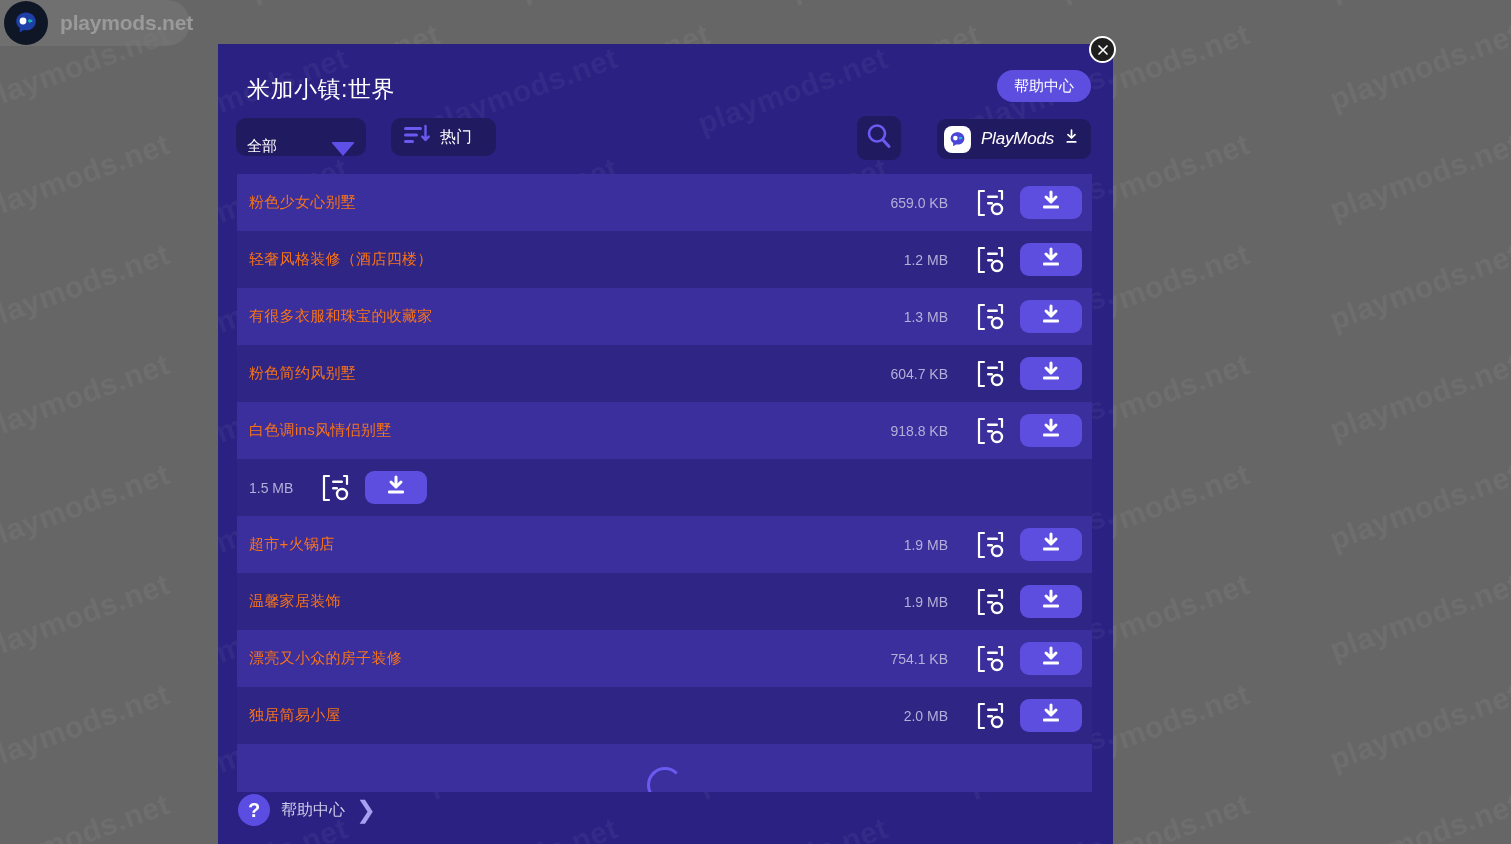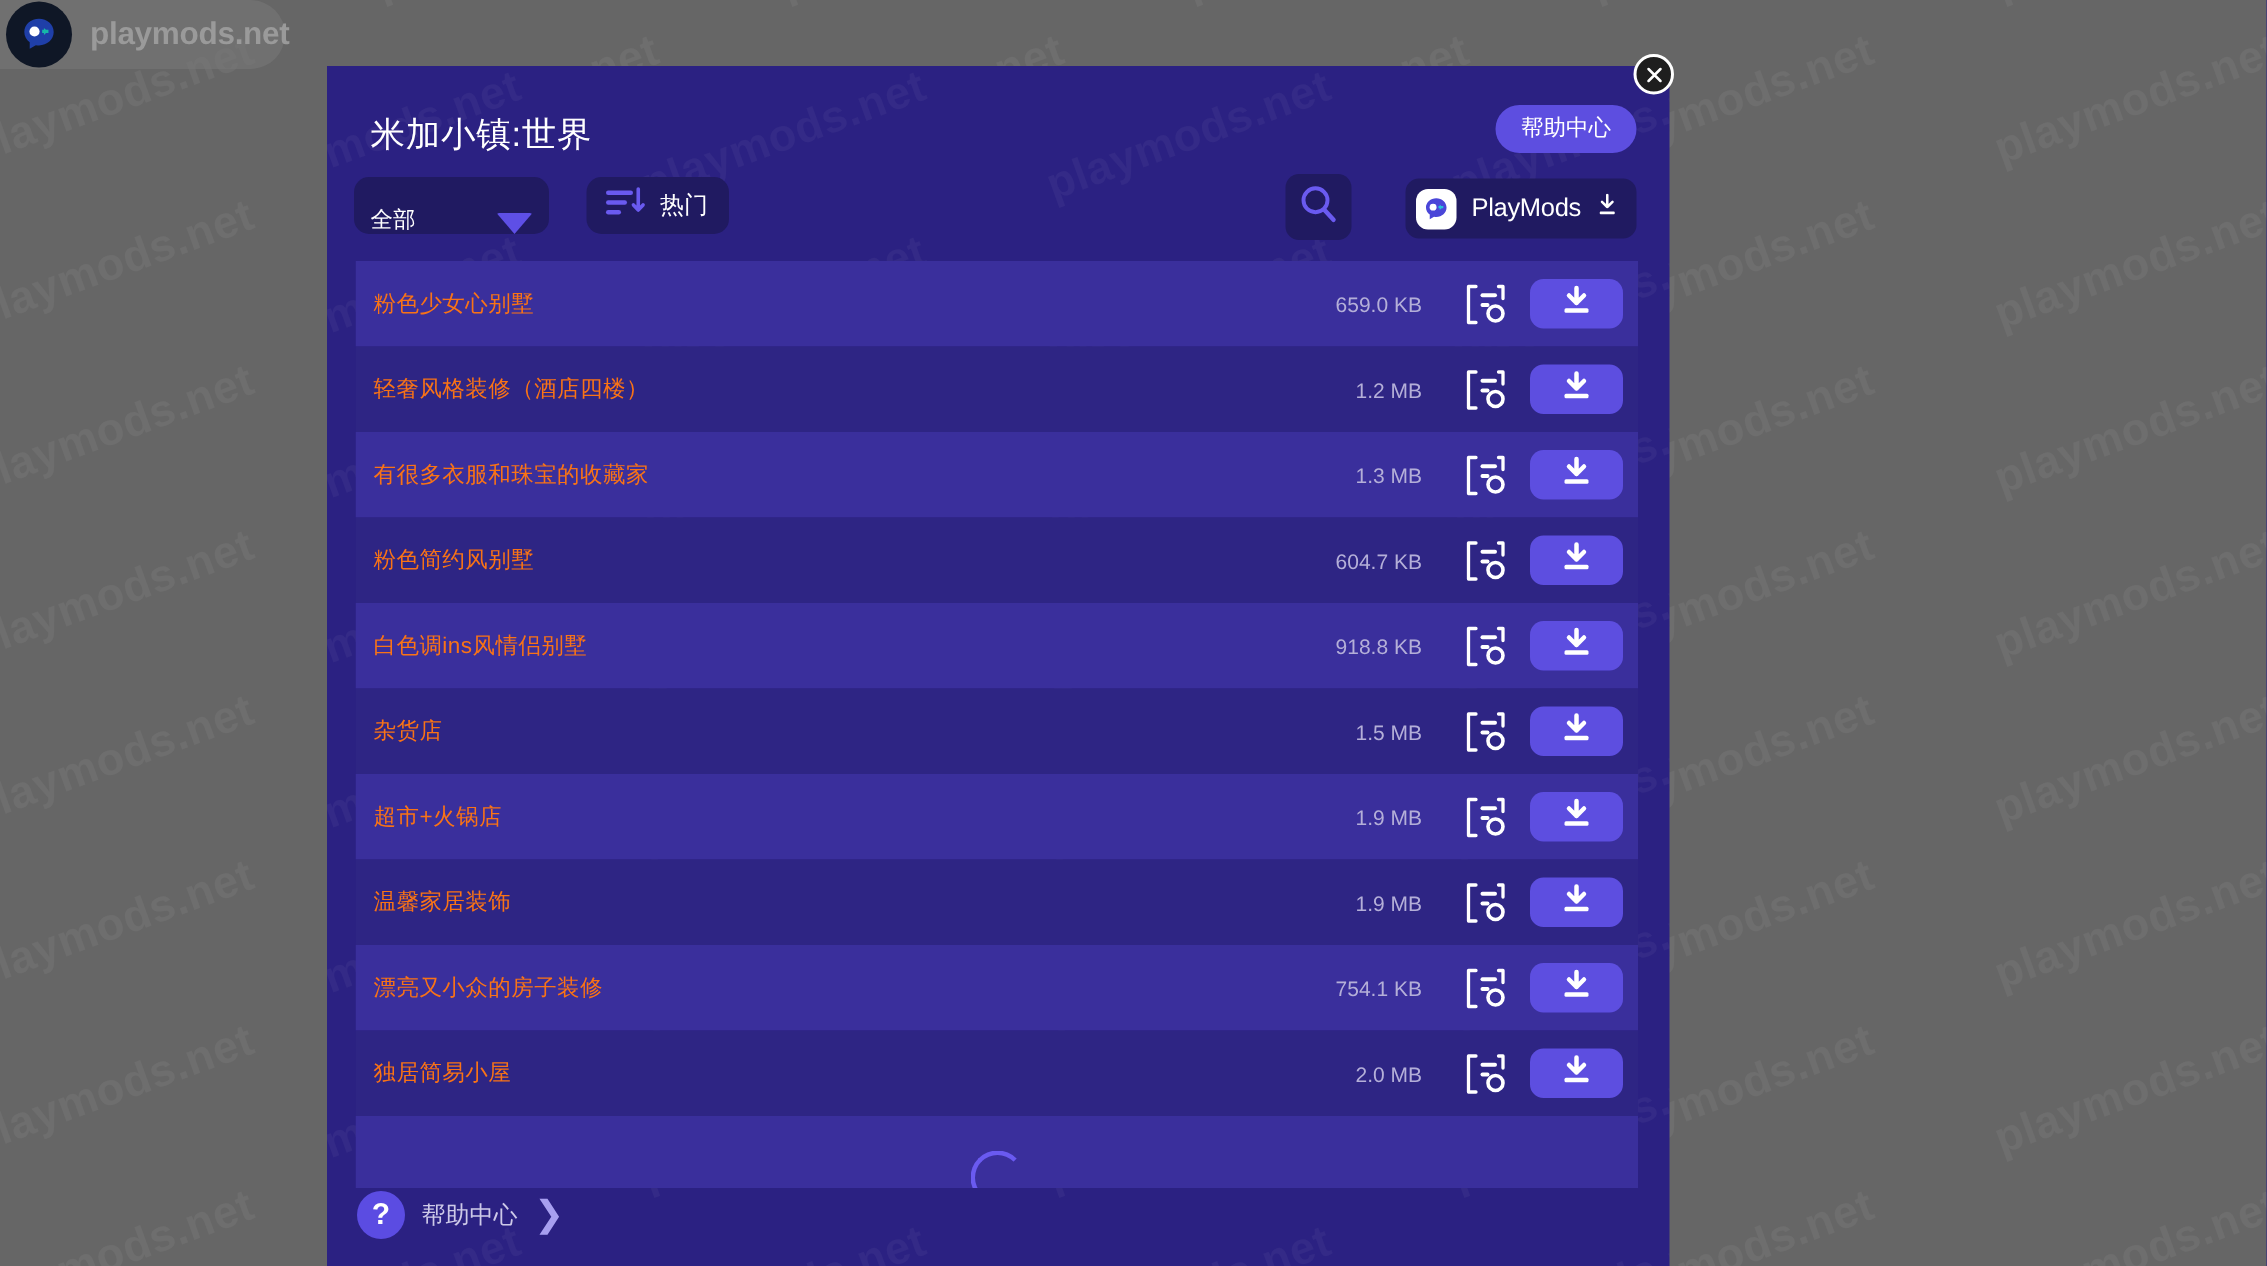--- a/index.html
+++ b/index.html
@@ -115,21 +115,21 @@
     border-right: 12px solid transparent;
     border-top: 14px solid #5e4fe6;
     border-radius: 2px;
   }
   .sort-pill {
     position: absolute; left: 155px; top: 0;
     height: 38px;
     background: #201a61;
     border-radius: 10px;
     display: flex; align-items: center; gap: 9px;
-    padding: 0 14px 0 12px;
+    padding: 0 24px 0 12px;
     cursor: pointer;
   }
   .sort-pill .sort-label { color: #fff; font-size: 16px; }
 
   .search-btn {
     position: absolute; right: 194px; top: -2px;
     width: 44px; height: 44px;
     background: #201a61;
     border-radius: 9px;
     display: flex; align-items: center; justify-content: center;
@@ -143,21 +143,21 @@
     display: flex; align-items: center; gap: 10px;
     padding: 0 12px 0 7px;
     cursor: pointer;
   }
   .pm-badge .pm-logo {
     width: 27px; height: 27px; border-radius: 8px;
     background: #ffffff;
     display: flex; align-items: center; justify-content: center;
     flex: 0 0 auto;
   }
-  .pm-badge .pm-text { color: #fff; font-size: 17px; letter-spacing: -0.2px; }
+  .pm-badge .pm-text { color: #fff; font-size: 17px; letter-spacing: -0.2px; font-style: italic; }
 
   
   .list {
     position: absolute;
     left: 19px; top: 130px;
     width: 855px; height: 644px;
     overflow: hidden;
   }
   .row {
     height: 57px;
@@ -457,21 +457,20 @@
             </svg>
           </span>
           <button class="dl-btn">
             <span><svg width="26" height="26" viewBox="0 0 26 26">
                 <path d="M13 4v10m0 0l-5-5m5 5l5-5" stroke="#ffffff" stroke-width="3" fill="none" stroke-linecap="round" stroke-linejoin="round"></path>
                 <rect x="5" y="17.5" width="16" height="3" rx="1" fill="#ffffff"></rect>
               </svg></span>
           </button>
         </div>
         <div class="row even">
-          <span class="row-title">杂货店</span>
           <span class="row-size">1.5 MB</span>
           <span class="row-info">
             <svg width="34" height="34" viewBox="0 0 34 34">
               <path d="M11 5H6v24h5" stroke="#ffffff" stroke-width="2.2" fill="none" stroke-linecap="round" stroke-linejoin="round"></path>
               <path d="M26 5h3v8" stroke="#ffffff" stroke-width="2.2" fill="none" stroke-linecap="round" stroke-linejoin="round"></path>
               <rect x="14" y="9.5" width="11" height="2.6" rx="1.3" fill="#ffffff"></rect>
               <rect x="14" y="16" width="6" height="2.6" rx="1.3" fill="#ffffff"></rect>
               <circle cx="24" cy="23" r="5" stroke="#ffffff" stroke-width="2.4" fill="none"></circle>
             </svg>
           </span>

